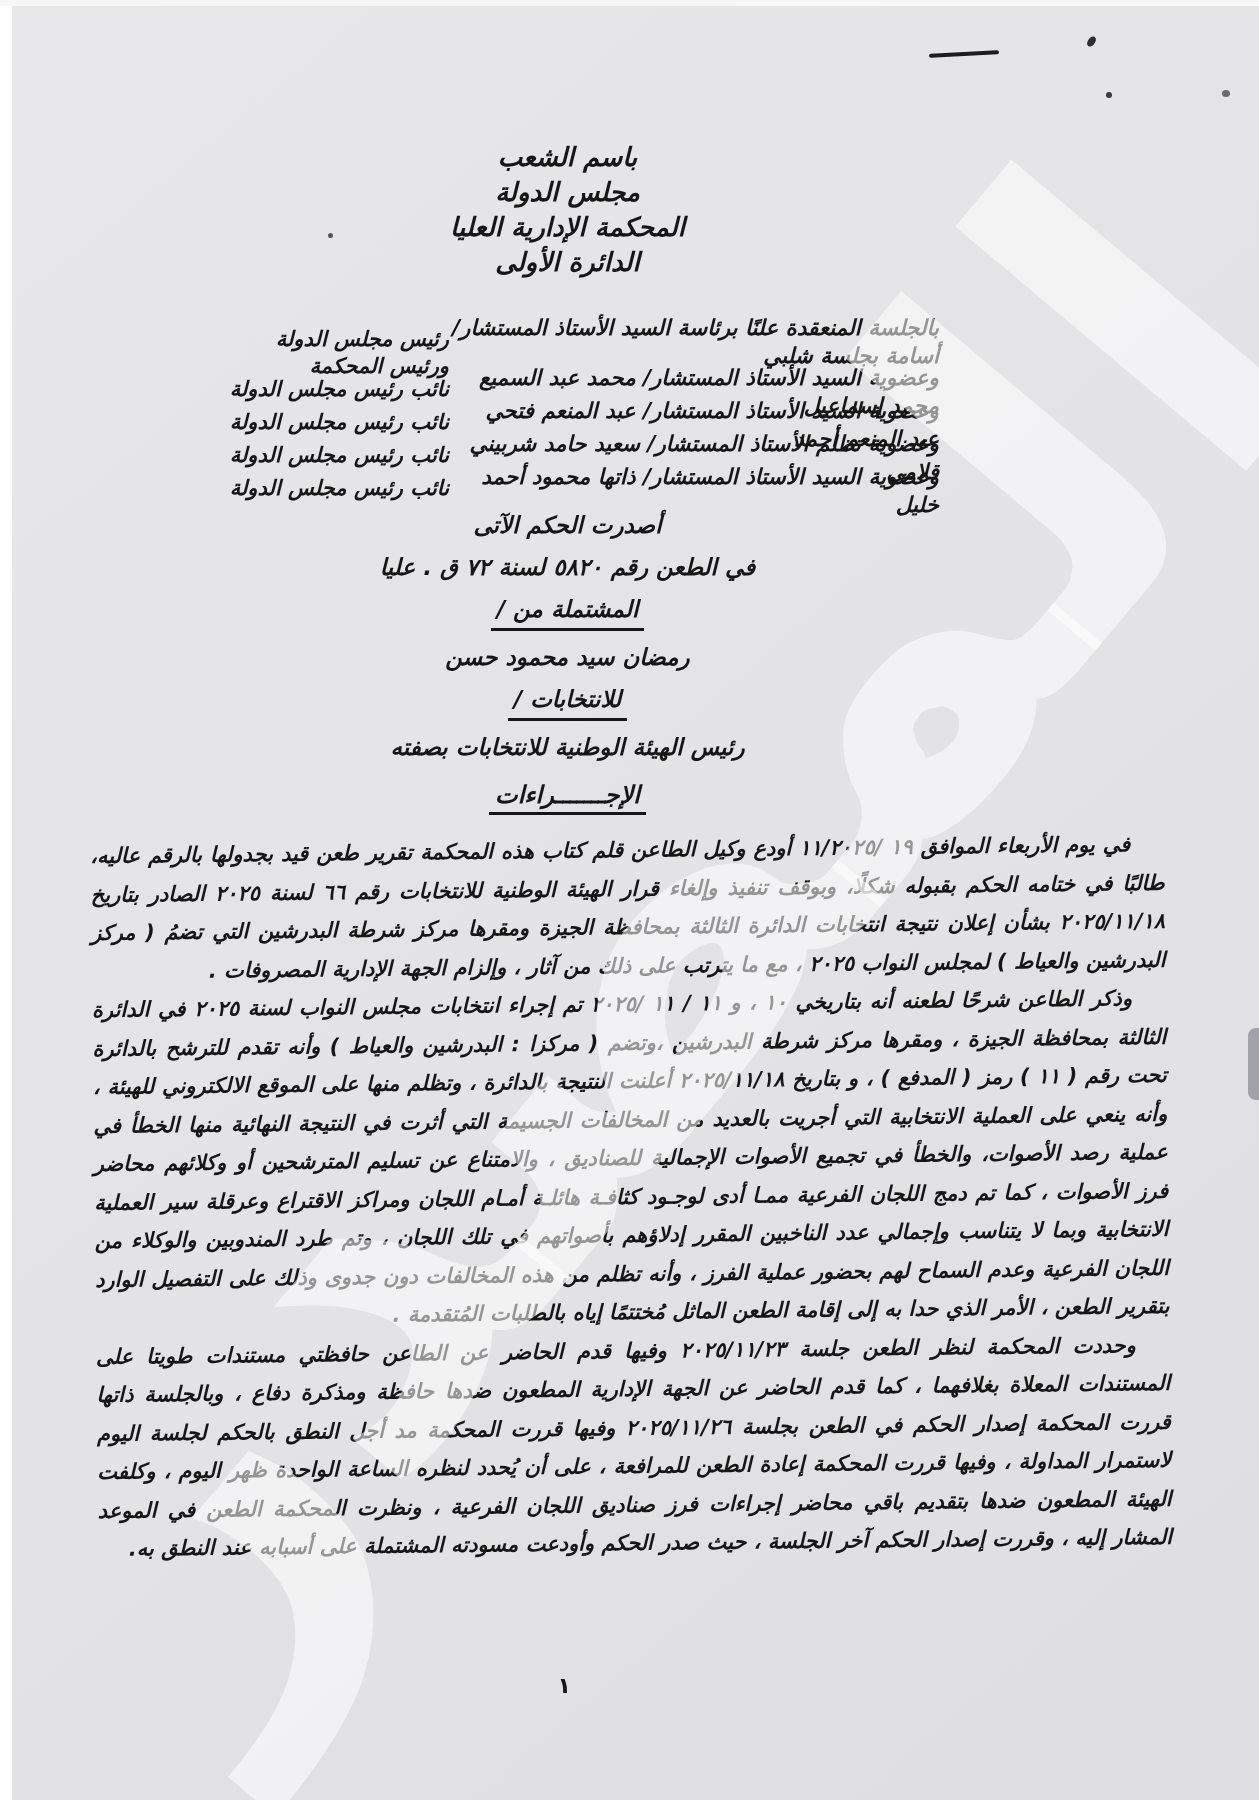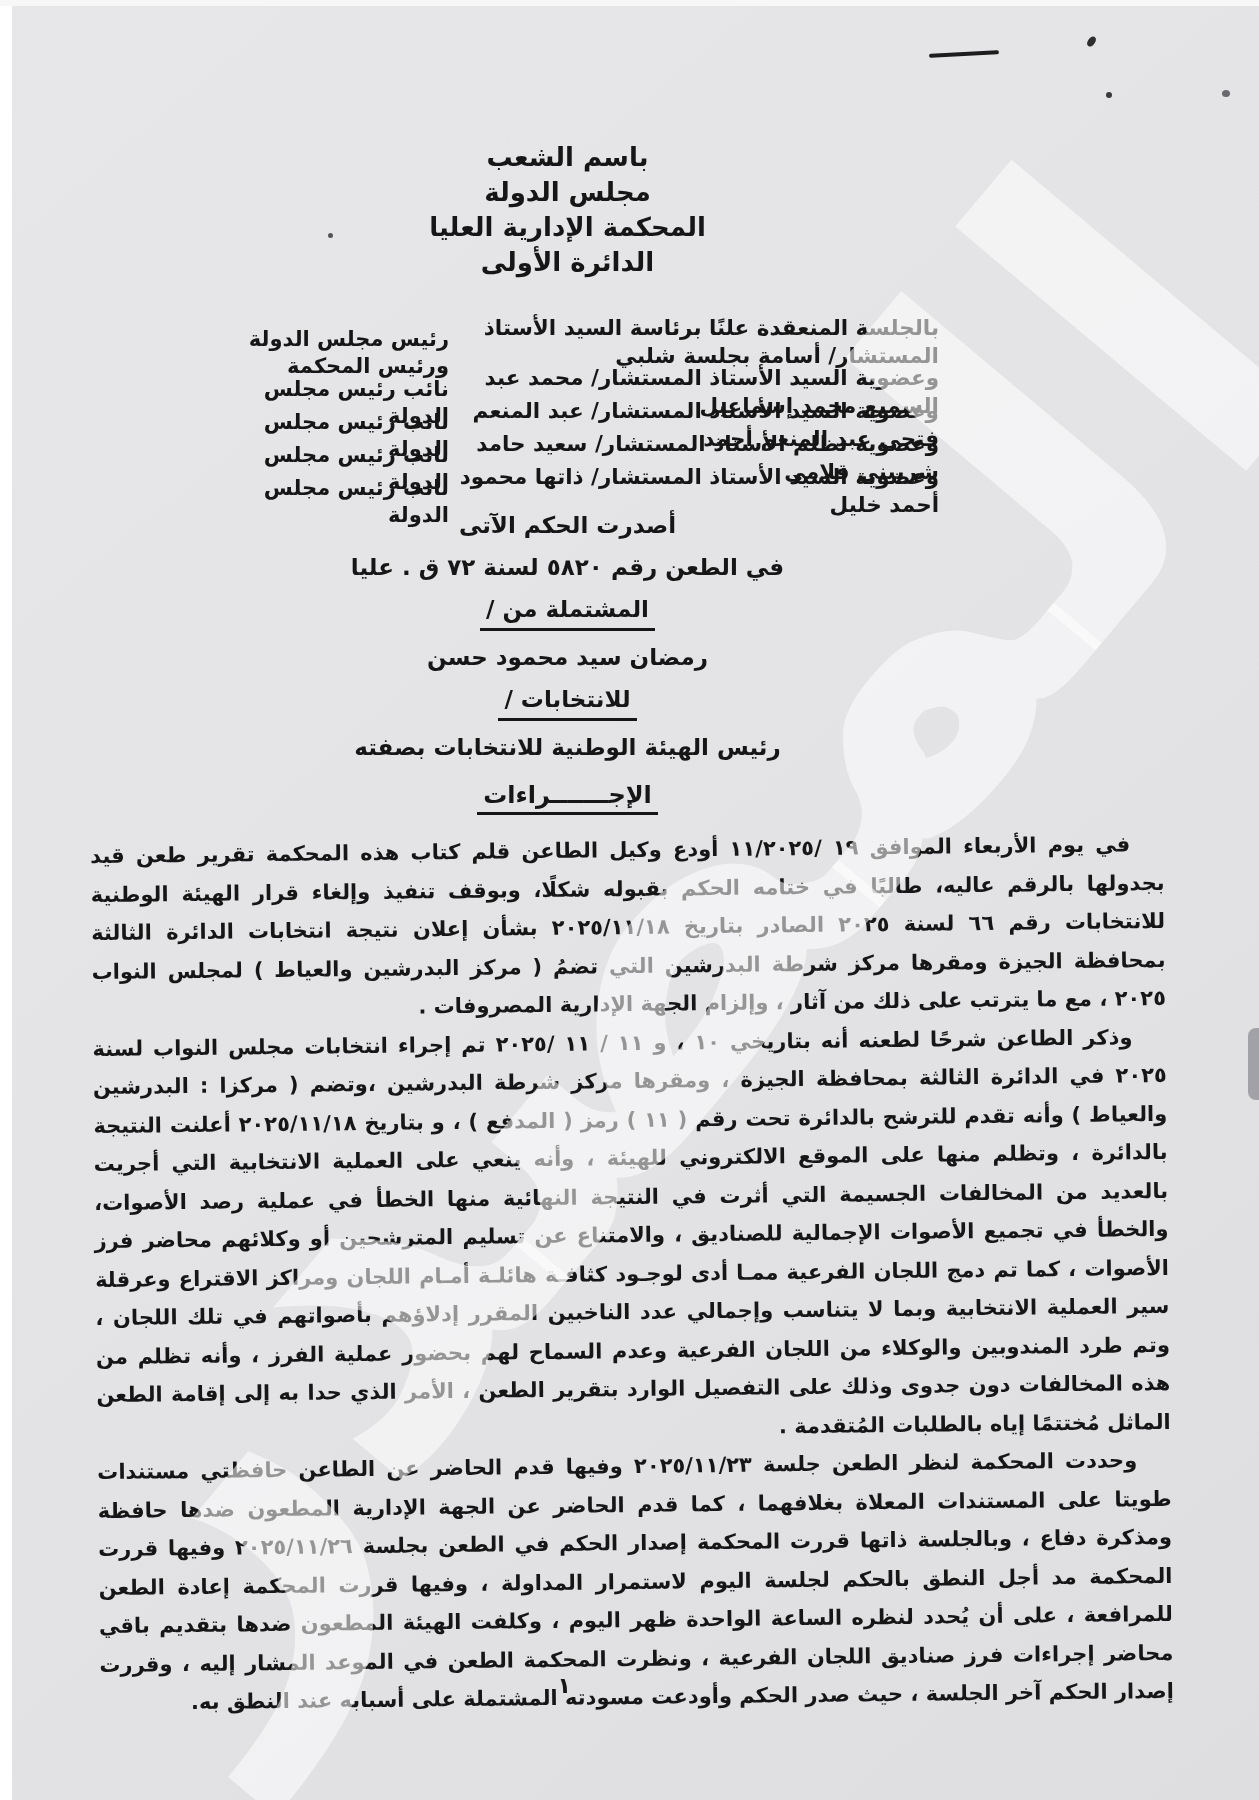--- a/index.html
+++ b/index.html
@@ -6,21 +6,21 @@
   .page{
     position:relative;
     width:1259px;height:1800px;
     margin:0 auto;
     background:linear-gradient(140deg,#e7e7e9 0%,#e3e3e6 55%,#dedee1 100%);
     overflow:hidden;
     font-family:"DejaVu Sans",sans-serif;
     color:#161616;
     direction:rtl;
   }
-  .content{position:absolute;inset:0;z-index:1;}
+  .content{position:absolute;inset:0;z-index:1;font-style:italic;}
   
   .header{margin-top:140px;text-align:center;transform:translateX(-62px);}
   .header div{font-size:26px;font-weight:bold;line-height:35px;}
   
   .bench{margin-top:34px;margin-right:320px;width:710px;font-weight:bold;}
   .bench-row{display:flex;align-items:flex-start;height:33px;}
   .bench-row.first{height:50px;}
   .bench-member{width:490px;font-size:21.5px;line-height:28px;text-align:right;}
   .bench-role{flex:1;font-size:21px;line-height:27px;white-space:pre-line;transform:translateY(12px);}
   

